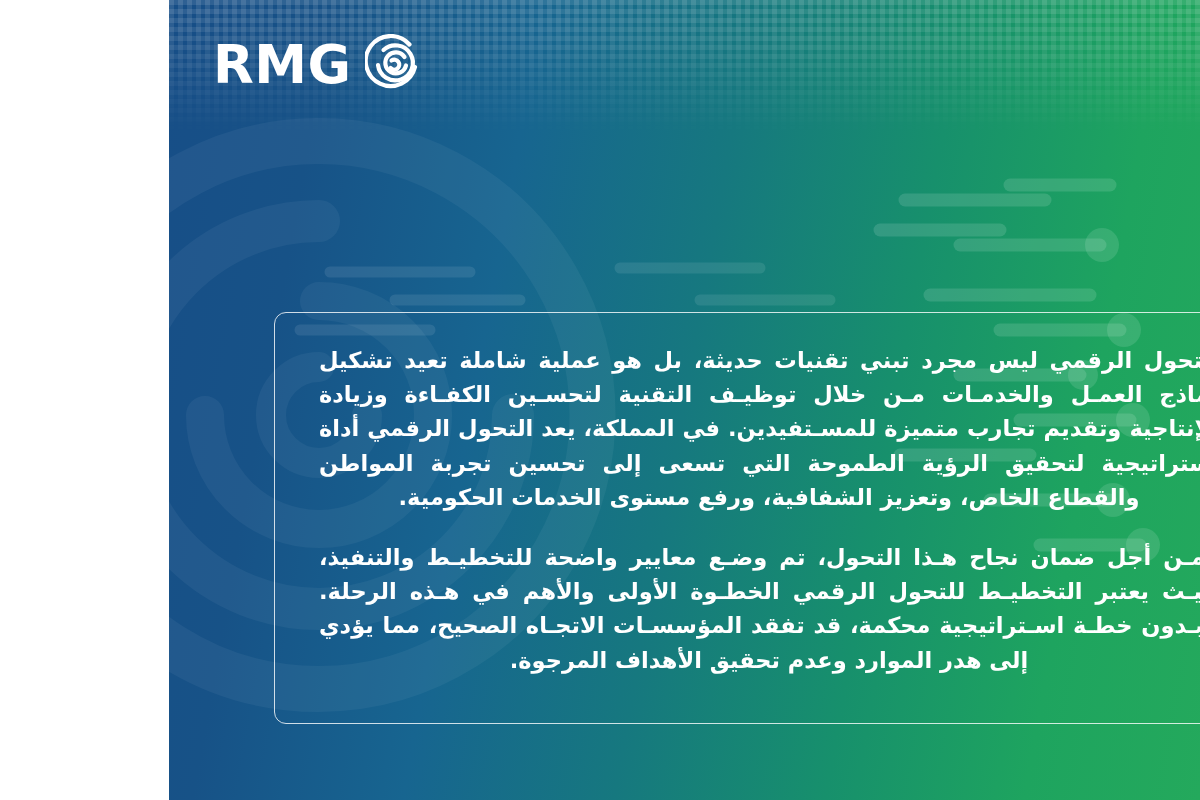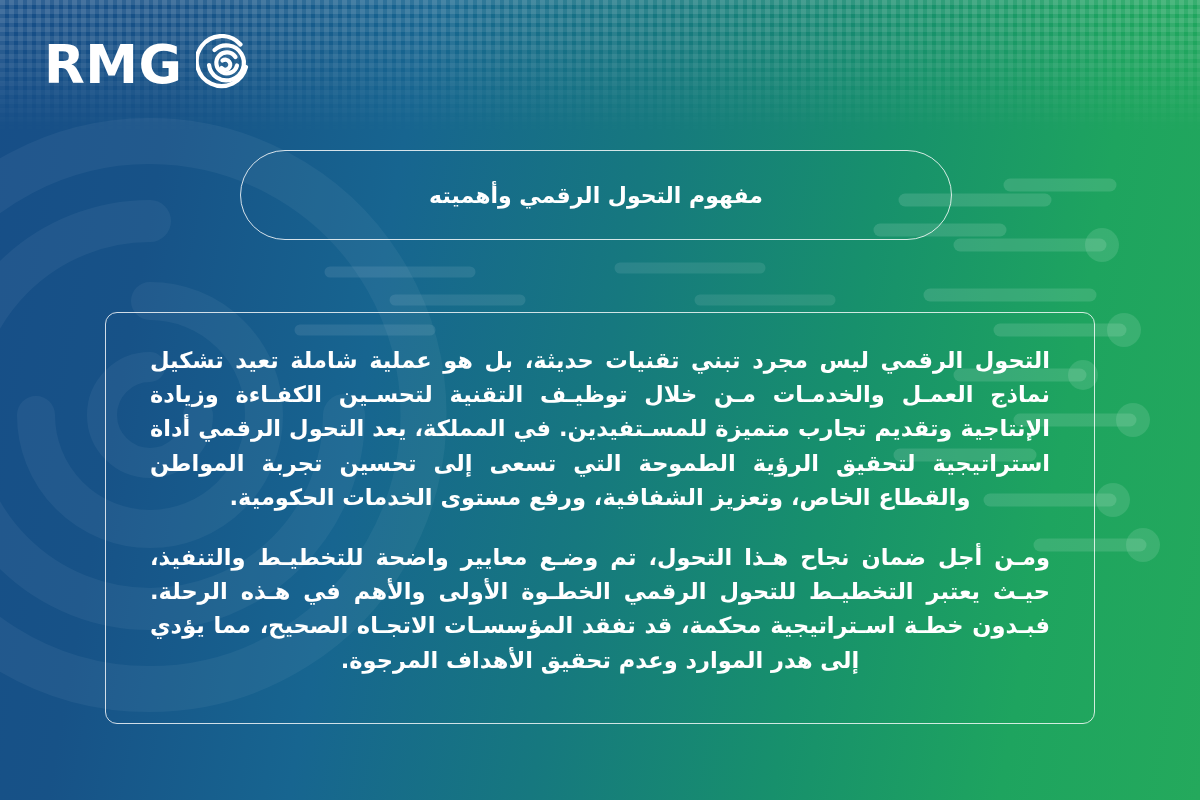--- a/index.html
+++ b/index.html
@@ -5,21 +5,21 @@
 <style>
   html, body {
     margin: 0;
     padding: 0;
     background: #ffffff;
   }
   * { box-sizing: border-box; }
 
   .slide {
     position: relative;
-    width: 1200px;
+    width: 1031px;
     height: 800px;
     overflow: hidden;
     font-family: "DejaVu Sans", "Liberation Sans", sans-serif;
     background:
       linear-gradient(100deg,
         #174e87 0%,
         #175287 14%,
         #176590 32%,
         #16787f 50%,
         #17906c 68%,
@@ -195,22 +195,19 @@
           <path d="M44.5 10.5 A25 25 0 1 0 50 33" stroke-width="4.2"></path>
           <path d="M18.5 16 A17.5 17.5 0 1 1 13 31" stroke-width="4.2"></path>
           <path d="M39.5 23 A10.5 10.5 0 1 0 41 31.5" stroke-width="4.2"></path>
           <path d="M26.5 26.5 A5 5 0 1 1 25.5 34" stroke-width="4.2"></path>
         </g>
       </svg>
     </span>
     <span class="logo-text">RMG</span>
   </div>
 
-  <div class="title-pill">
-    <span class="title-text">مفهوم التحول الرقمي وأهميته</span>
-  </div>
 
   <div class="body-card">
     <p class="para first">التحول الرقمي ليس مجرد تبني تقنيات حديثة، بل هو عملية شاملة تعيد تشكيل نماذج العمـل والخدمـات مـن خلال توظيـف التقنية لتحسـين الكفـاءة وزيادة الإنتاجية وتقديم تجارب متميزة للمسـتفيدين. في المملكة، يعد التحول الرقمي أداة استراتيجية لتحقيق الرؤية الطموحة التي تسعى إلى تحسين تجربة المواطن والقطاع الخاص، وتعزيز الشفافية، ورفع مستوى الخدمات الحكومية.</p>
     <p class="para">ومـن أجل ضمان نجاح هـذا التحول، تم وضـع معايير واضحة للتخطيـط والتنفيذ، حيـث يعتبر التخطيـط للتحول الرقمي الخطـوة الأولى والأهم في هـذه الرحلة. فبـدون خطـة اسـتراتيجية محكمة، قد تفقد المؤسسـات الاتجـاه الصحيح، مما يؤدي إلى هدر الموارد وعدم تحقيق الأهداف المرجوة.</p>
   </div>
 
 </div>
 
 </body></html>

